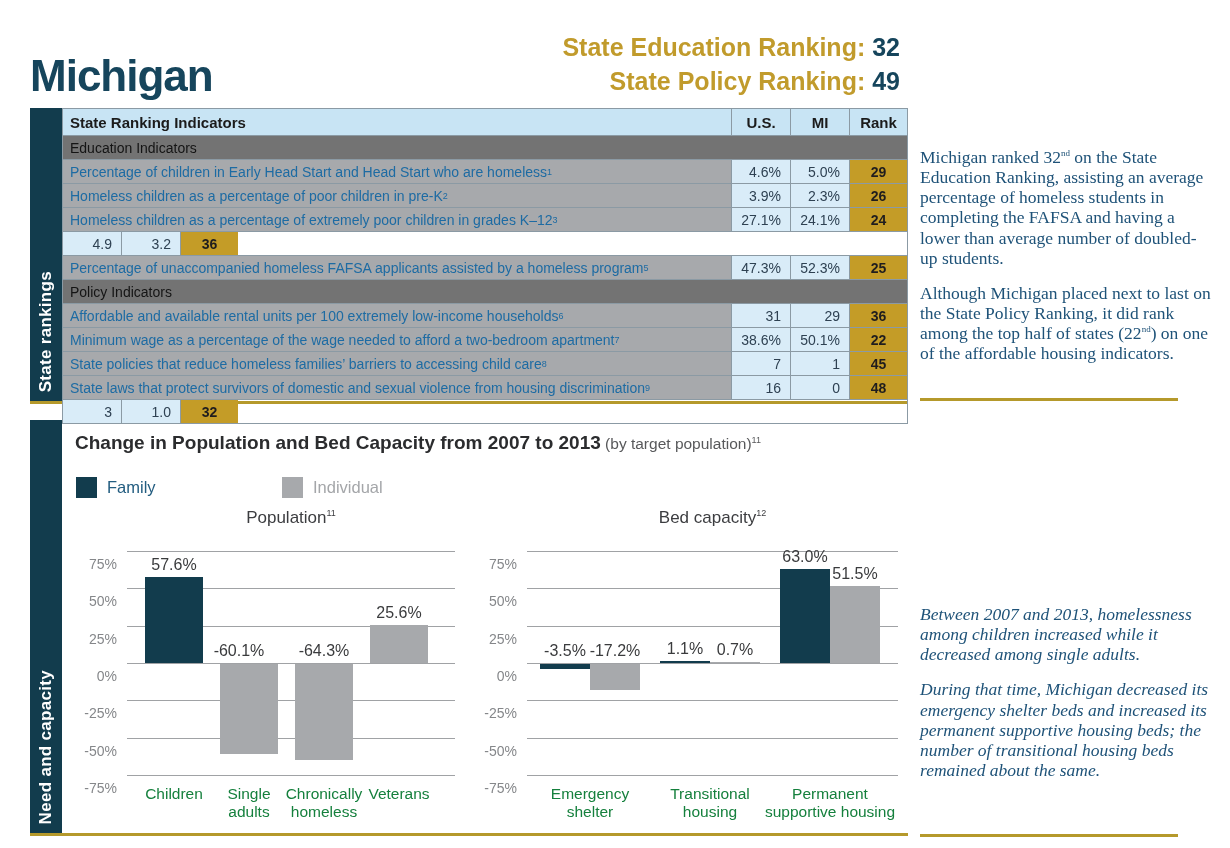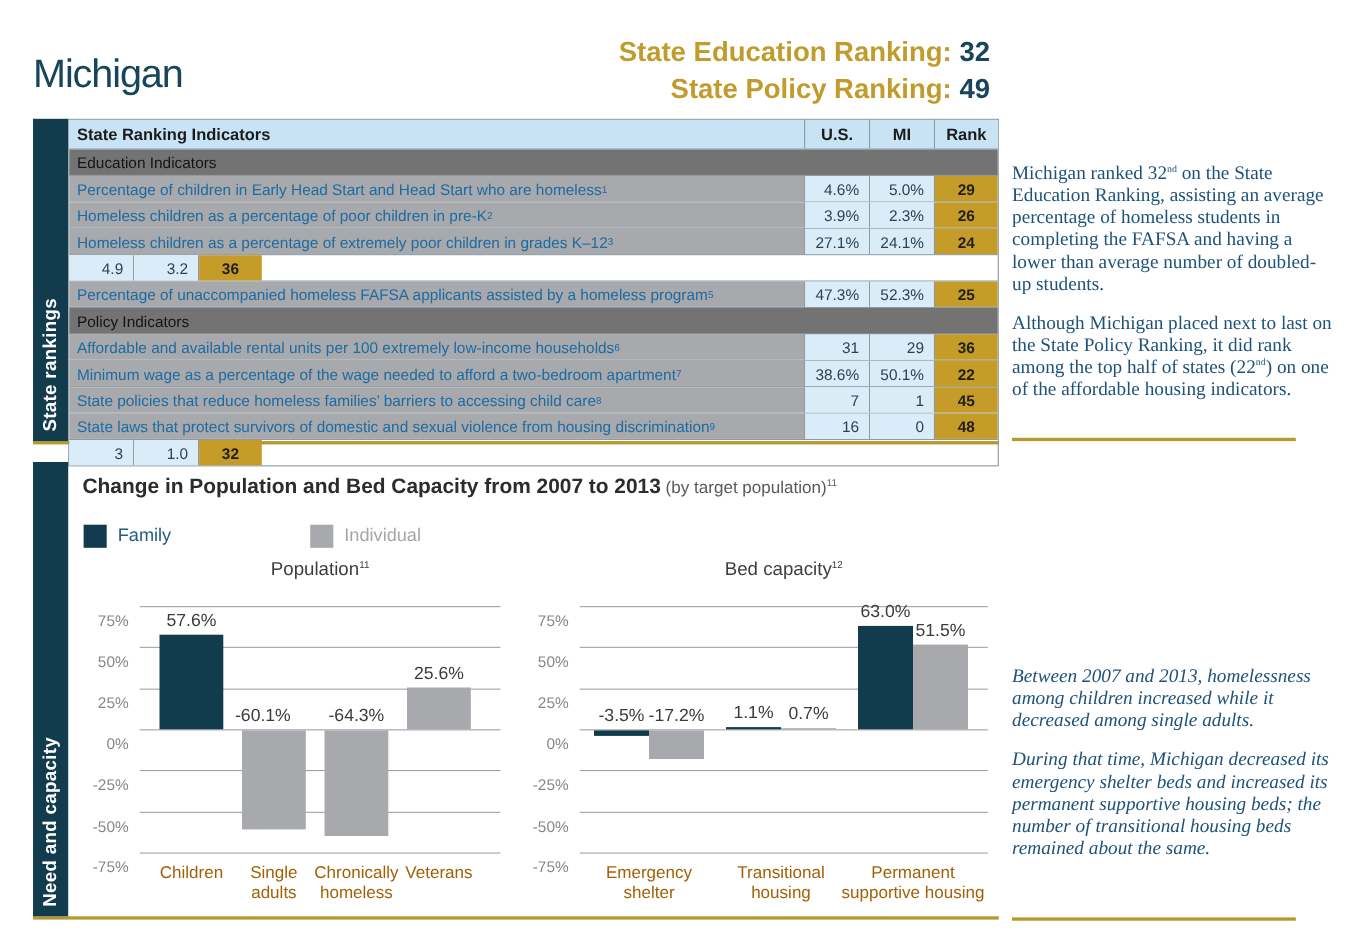--- a/index.html
+++ b/index.html
@@ -1,20 +1,20 @@
 <!DOCTYPE html>
 <html><head>
 <meta charset="utf-8">
 <style>
   html,body{margin:0;padding:0;background:#ffffff;}
   body{width:1230px;height:848px;position:relative;overflow:hidden;
        font-family:"Liberation Sans",sans-serif;}
 
   
-  #page-title{position:absolute;left:30px;top:22px;font-size:36px;font-weight:normal;
+  #page-title{position:absolute;left:30px;top:22px;font-size:44px;font-weight:bold;
     color:#16455c;letter-spacing:-1px;}
   #head-rankings{position:absolute;right:330px;top:30px;text-align:right;
     font-size:25px;font-weight:bold;line-height:34px;}
   #head-rankings .gold{color:#c19b2c;}
   #head-rankings .navy{color:#16455c;}
 
   
   .band{position:absolute;left:30px;border-bottom:3px solid #b5992b;}
   #band-table{top:108px;width:878px;height:293px;}
   #band-charts{top:420px;width:878px;height:413px;}
@@ -56,21 +56,21 @@
   .legend-item{position:absolute;display:flex;align-items:center;height:21px;}
   .legend-swatch{width:21px;height:21px;margin-right:10px;}
   .legend-label{font-size:16.5px;}
 
   .chart{position:absolute;}
   .chart-subtitle{position:absolute;text-align:center;font-size:17px;color:#3c3d40;}
   .gridline{position:absolute;height:1px;background:#a0a2a5;}
   .tick-label{position:absolute;text-align:right;font-size:14px;color:#85878a;margin-top:14px;}
   .bar{position:absolute;}
   .bar-label{position:absolute;width:90px;text-align:center;font-size:16px;color:#3a3b3d;}
-  .cat-label{position:absolute;text-align:center;font-size:15.5px;color:#a16207;
+  .cat-label{position:absolute;text-align:center;font-size:15.5px;color:#15803d;
     line-height:1.16;white-space:pre-line;}
 </style>
 </head>
 <body>
 
 <h1 id="page-title">Michigan</h1>
 <div id="head-rankings">
   <div>
     <span class="gold">State Education Ranking:</span>
     <span class="navy">32</span>

